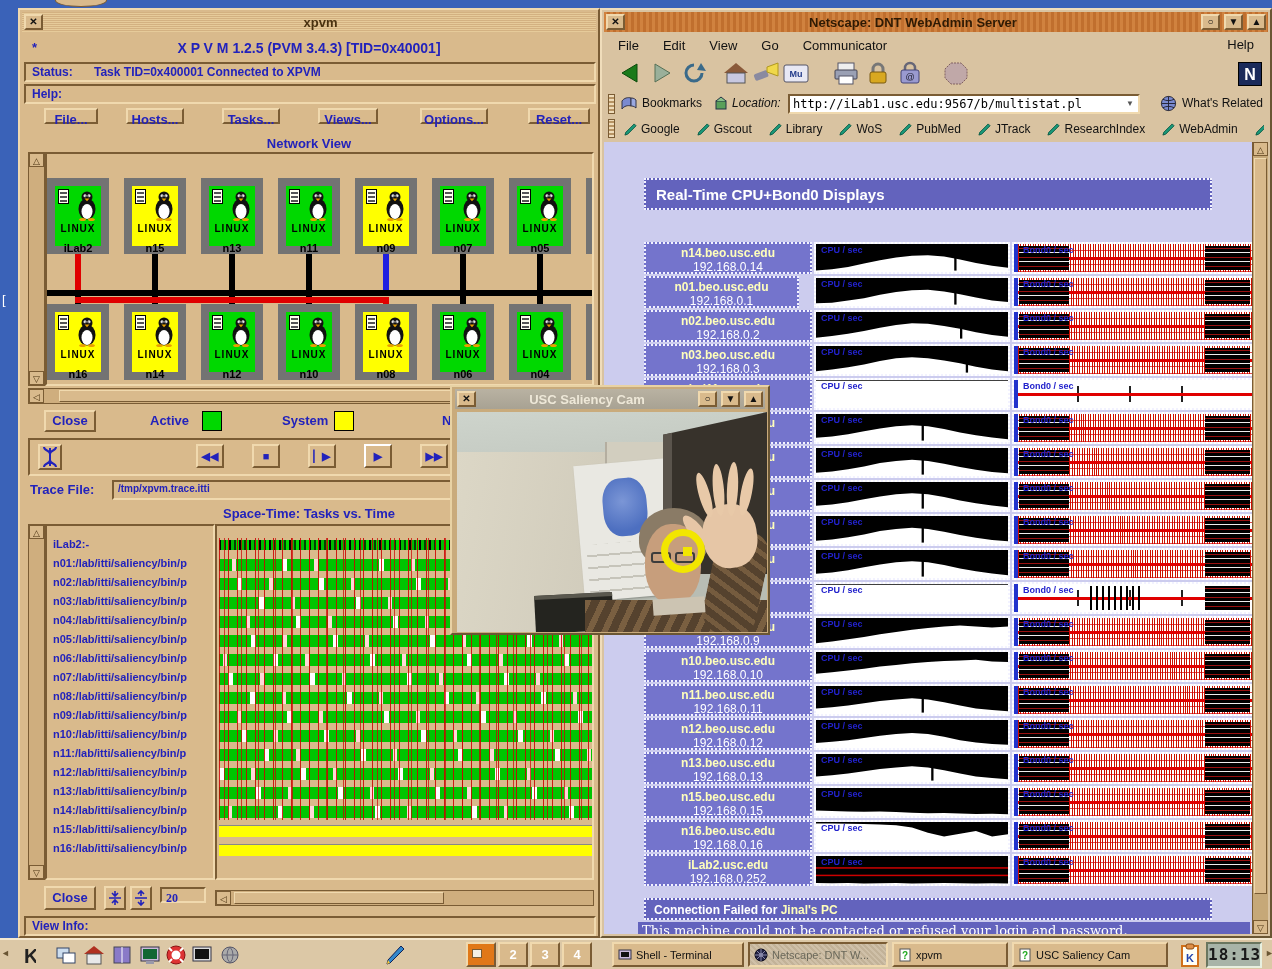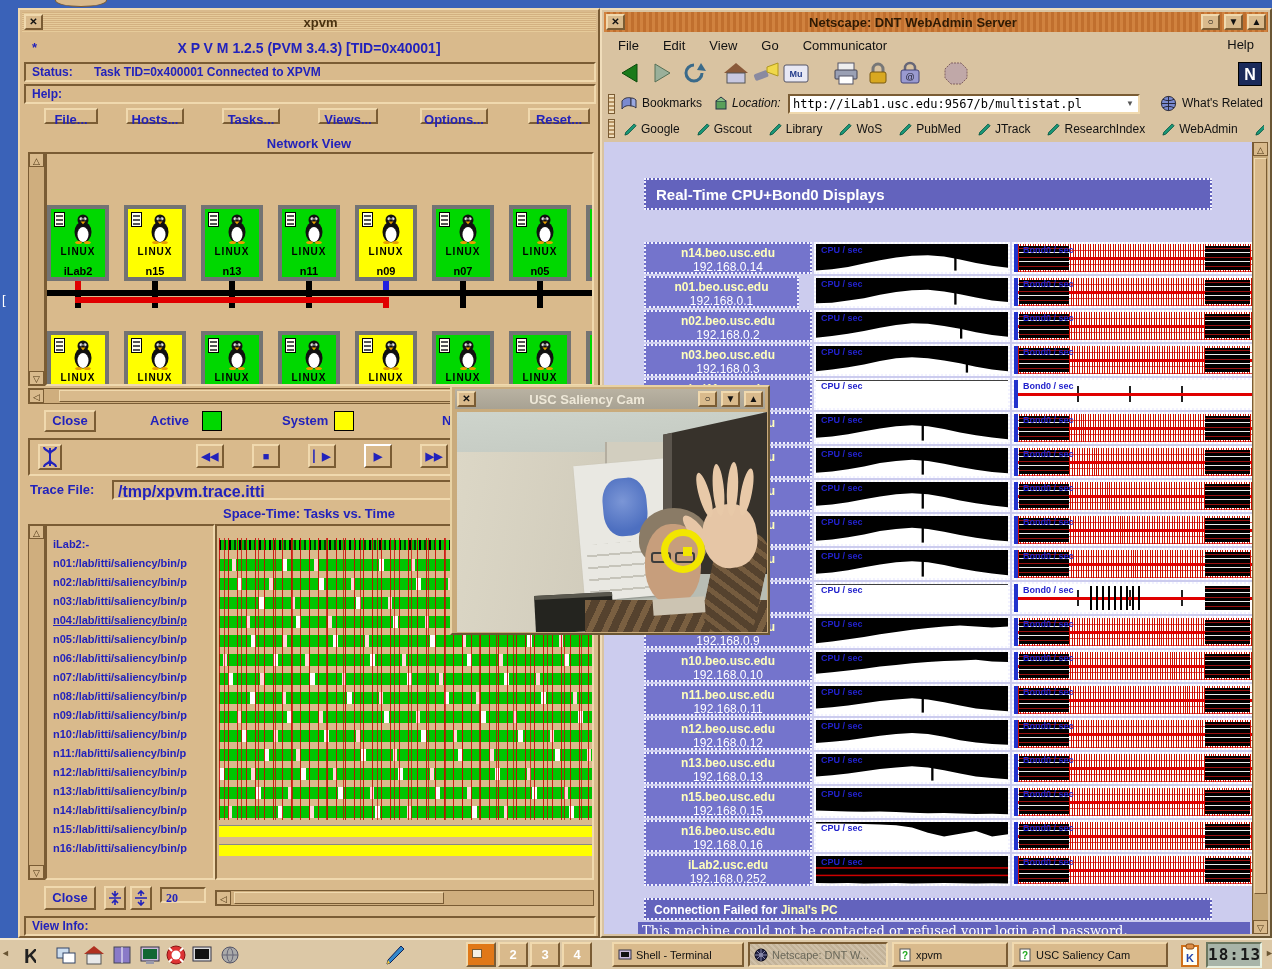--- a/index.html
+++ b/index.html
@@ -27,22 +27,22 @@
   .xp-btn{position:absolute;top:98px;height:16px;line-height:20px;text-align:center;
     font-size:13px;font-weight:bold;color:var(--blue);background:var(--tan);
     border:2px solid;border-color:var(--tanhi) var(--tanlo) var(--tanlo) var(--tanhi);cursor:pointer;}
   #net-frame{left:8px;top:142px;width:566px;height:234px;position:absolute;}
   .vscroll{position:absolute;left:0;top:0;bottom:0;width:17px;background:#cfae7e;
     border:1px solid var(--tanlo);}
   .scr-arrow{position:absolute;left:0;width:15px;height:14px;font-size:9px;text-align:center;
     line-height:14px;color:#4a3210;background:var(--tan);border:1px solid var(--tanlo);cursor:pointer;}
   #net-canvas{position:absolute;left:17px;top:0;right:0;bottom:0;overflow:hidden;
     border:2px solid;border-color:var(--tanlo) var(--tanhi) var(--tanhi) var(--tanlo);}
-  .node{position:absolute;width:62px;height:76px;background:var(--green);border:4px solid #737373;
-    text-align:center;cursor:pointer;margin-top:27px;}
+  .node{position:absolute;width:62px;height:76px;background:var(--green);border:8px solid #737373;
+    text-align:center;cursor:pointer;}
   .node.sys{background:var(--yellow);}
   .node svg.penguin{position:absolute;left:19px;top:3px;width:26px;height:32px;}
   .node .pc{position:absolute;left:3px;top:3px;width:11px;height:15px;background:#fffff0;border:1px solid #000;}
   .node .pc i{display:block;height:2px;margin:2px 1px 0 1px;background:#555;}
   .node-os{position:absolute;left:0;right:0;top:37px;font-size:10px;font-weight:bold;color:#000;letter-spacing:1px;}
   .node-name{position:absolute;left:0;right:0;top:56px;font-size:11px;font-weight:bold;color:#000;}
   .stem{position:absolute;width:6px;}
   .bus{position:absolute;left:0;right:0;top:136px;height:6px;background:#000;}
   .red-h{position:absolute;left:28px;width:314px;top:143px;height:6px;background:#e00000;}
   .hscroll{position:absolute;height:16px;background:#cfae7e;border:1px solid var(--tanlo);}
@@ -526,35 +526,35 @@
       </svg>
   </div>
   <div class="vcr" style="left:176px;">◀◀</div>
   <div class="vcr" style="left:232px;">■</div>
   <div class="vcr" style="left:288px;">▏▶</div>
   <div class="vcr" style="left:344px;border-color:#fff var(--tanlo) var(--tanlo) #fff;">▶</div>
   <div class="vcr" style="left:400px;">▶▶</div>
 
   <span class="abs bluetext" style="left:10px;top:472px;font-size:13px;">Trace File:</span>
   <div class="abs sunken" style="left:92px;top:470px;width:482px;height:20px;">
-    <span class="bluetext" style="position:absolute;left:4px;top:1px;font-size:16px;">/tmp/xpvm.trace.itti</span>
+    <span class="bluetext" style="position:absolute;left:4px;top:1px;font-size:10px;">/tmp/xpvm.trace.itti</span>
   </div>
 
   <div class="abs bluetext" style="left:0;right:0;top:496px;text-align:center;font-size:13px;">Space-Time: Tasks vs. Time</div>
   <div id="st-frame">
     <div class="vscroll">
       <div class="scr-arrow" style="top:0;">△</div>
       <div class="scr-arrow" style="bottom:0;">▽</div>
     </div>
     <div id="st-labels">
         <div class="st-label" style="top: 12px;">iLab2:-</div>
         <div class="st-label" style="top: 31px;">n01:/lab/itti/saliency/bin/p</div>
         <div class="st-label" style="top: 50px;">n02:/lab/itti/saliency/bin/p</div>
         <div class="st-label" style="top: 69px;">n03:/lab/itti/saliency/bin/p</div>
-        <div class="st-label" style="top: 88px; text-decoration: underline;">n04:/lab/itti/saliency/bin/p</div>
+        <div class="st-label" style="top: 88px;">n04:/lab/itti/saliency/bin/p</div>
         <div class="st-label" style="top: 107px;">n05:/lab/itti/saliency/bin/p</div>
         <div class="st-label" style="top: 126px;">n06:/lab/itti/saliency/bin/p</div>
         <div class="st-label" style="top: 145px;">n07:/lab/itti/saliency/bin/p</div>
         <div class="st-label" style="top: 164px;">n08:/lab/itti/saliency/bin/p</div>
         <div class="st-label" style="top: 183px;">n09:/lab/itti/saliency/bin/p</div>
         <div class="st-label" style="top: 202px;">n10:/lab/itti/saliency/bin/p</div>
         <div class="st-label" style="top: 221px;">n11:/lab/itti/saliency/bin/p</div>
         <div class="st-label" style="top: 240px;">n12:/lab/itti/saliency/bin/p</div>
         <div class="st-label" style="top: 259px;">n13:/lab/itti/saliency/bin/p</div>
         <div class="st-label" style="top: 278px;">n14:/lab/itti/saliency/bin/p</div>

